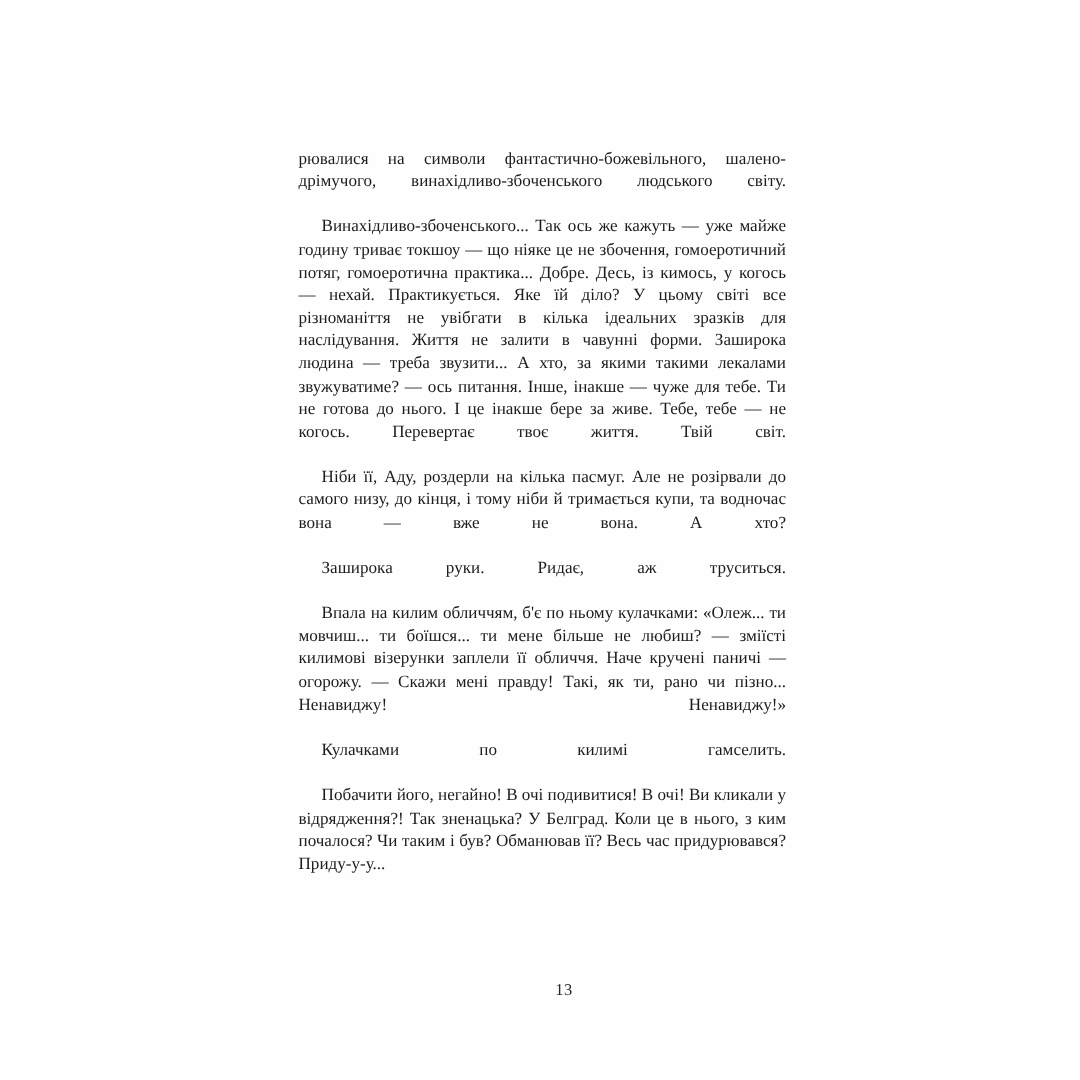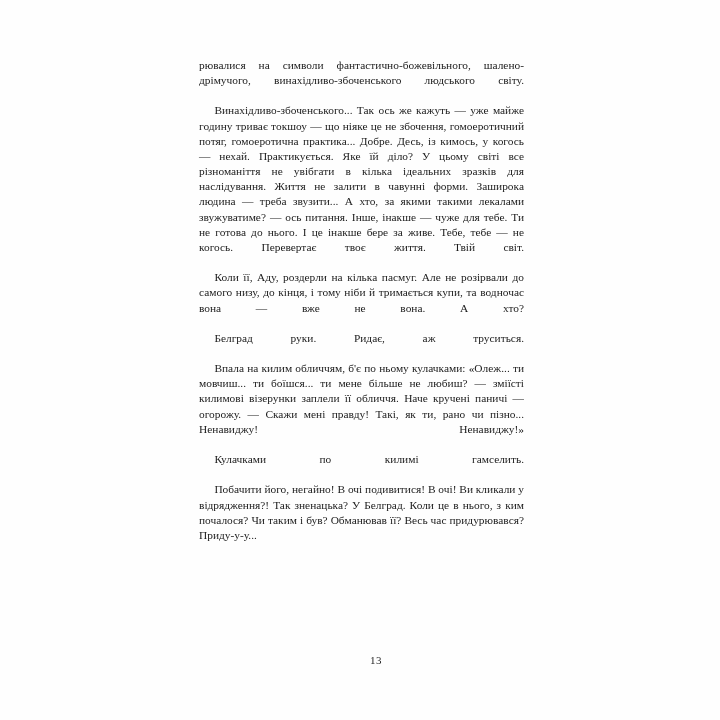--- a/index.html
+++ b/index.html
@@ -38,20 +38,21 @@
 
   .para {
     margin: 0;
     text-indent: 1.35em;
     text-align: justify;
     hyphens: manual;
   }
 
   .para.cont {
     text-indent: 0;
+    margin-top: 41px;
   }
 
   
   .para:after {
     content: "";
     display: inline-block;
     width: 100%;
   }
 
   #folio {
@@ -66,22 +67,22 @@
   }
 </style>
 </head>
 <body>
 
 <div id="book-page">
 
   <div id="text-column">
     <p class="para cont">рювалися на символи фантастично-божевільного, шалено-дрімучого, винахідливо-збоченського людського світу.</p>
     <p class="para">Винахідливо-збоченського... Так ось же кажуть — уже майже годину триває токшоу — що ніяке це не збочення, гомоеротичний потяг, гомоеротична практика... Добре. Десь, із кимось, у когось — нехай. Практикується. Яке їй діло? У цьому світі все різноманіття не увібгати в кілька ідеальних зразків для наслідування. Життя не залити в чавунні форми. Заширока людина — треба звузити... А хто, за якими такими лекалами звужуватиме? — ось питання. Інше, інакше — чуже для тебе. Ти не готова до нього. І це інакше бере за живе. Тебе, тебе — не когось. Перевертає твоє життя. Твій світ.</p>
-    <p class="para">Коли її, Аду, роздерли на кілька пасмуг. Але не розірвали до самого низу, до кінця, і тому ніби й тримається купи, та водночас вона — вже не вона. А хто?</p>
-    <p class="para">Белград руки. Ридає, аж труситься.</p>
+    <p class="para">Ніби її, Аду, роздерли на кілька пасмуг. Але не розірвали до самого низу, до кінця, і тому ніби й тримається купи, та водночас вона — вже не вона. А хто?</p>
+    <p class="para">Заширока руки. Ридає, аж труситься.</p>
     <p class="para">Впала на килим обличчям, б'є по ньому кулачками: «Олеж... ти мовчиш... ти боїшся... ти мене більше не любиш? — зміїсті килимові візерунки заплели її обличчя. Наче кручені паничі — огорожу. — Скажи мені правду! Такі, як ти, рано чи пізно... Ненавиджу! Ненавиджу!»</p>
     <p class="para">Кулачками по килимі гамселить.</p>
     <p class="para">Побачити його, негайно! В очі подивитися! В очі! Ви кликали у відрядження?! Так зненацька? У Белград. Коли це в нього, з ким почалося? Чи таким і був? Обманював її? Весь час придурювався? Приду-у-у...</p>
   </div>
 
   <div id="folio">13</div>
 
 </div>
 
 </body></html>

